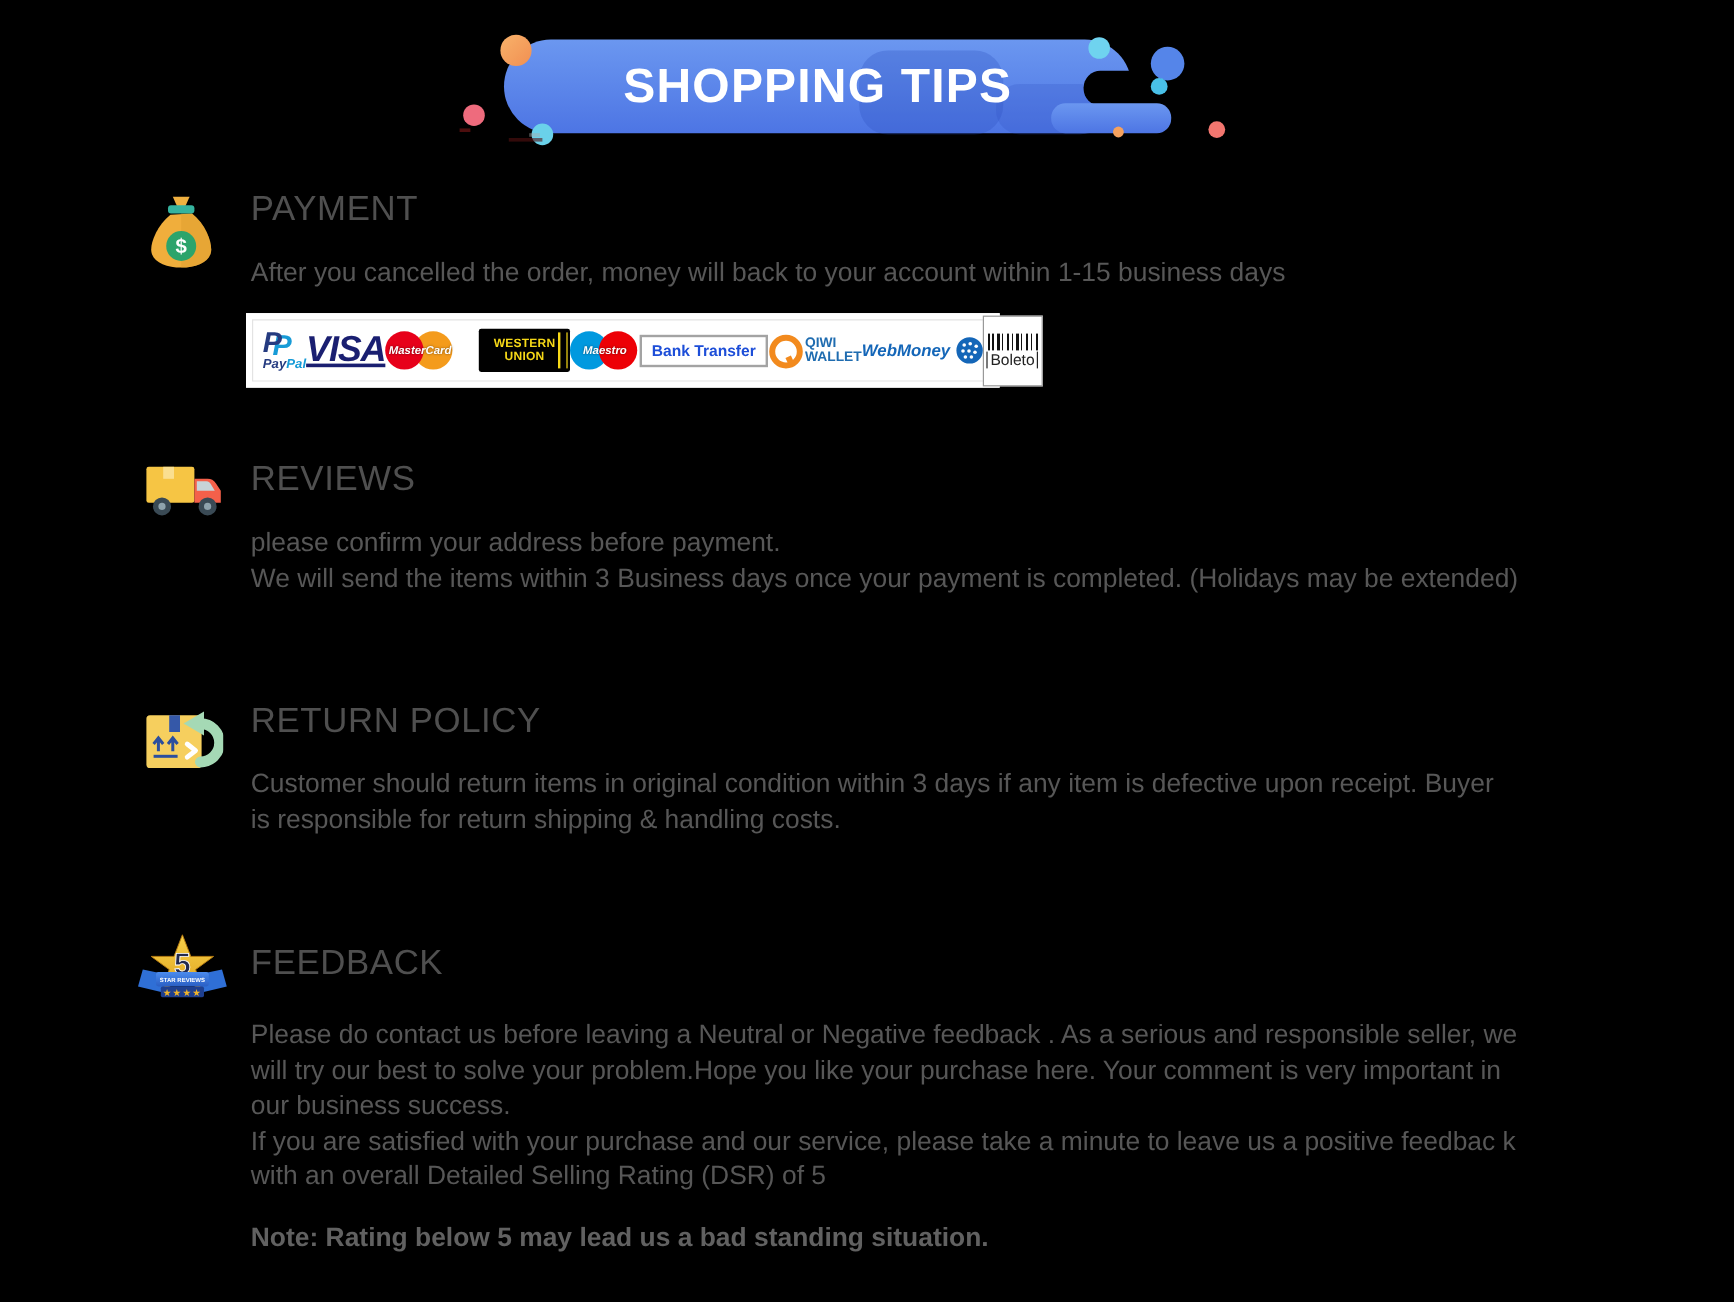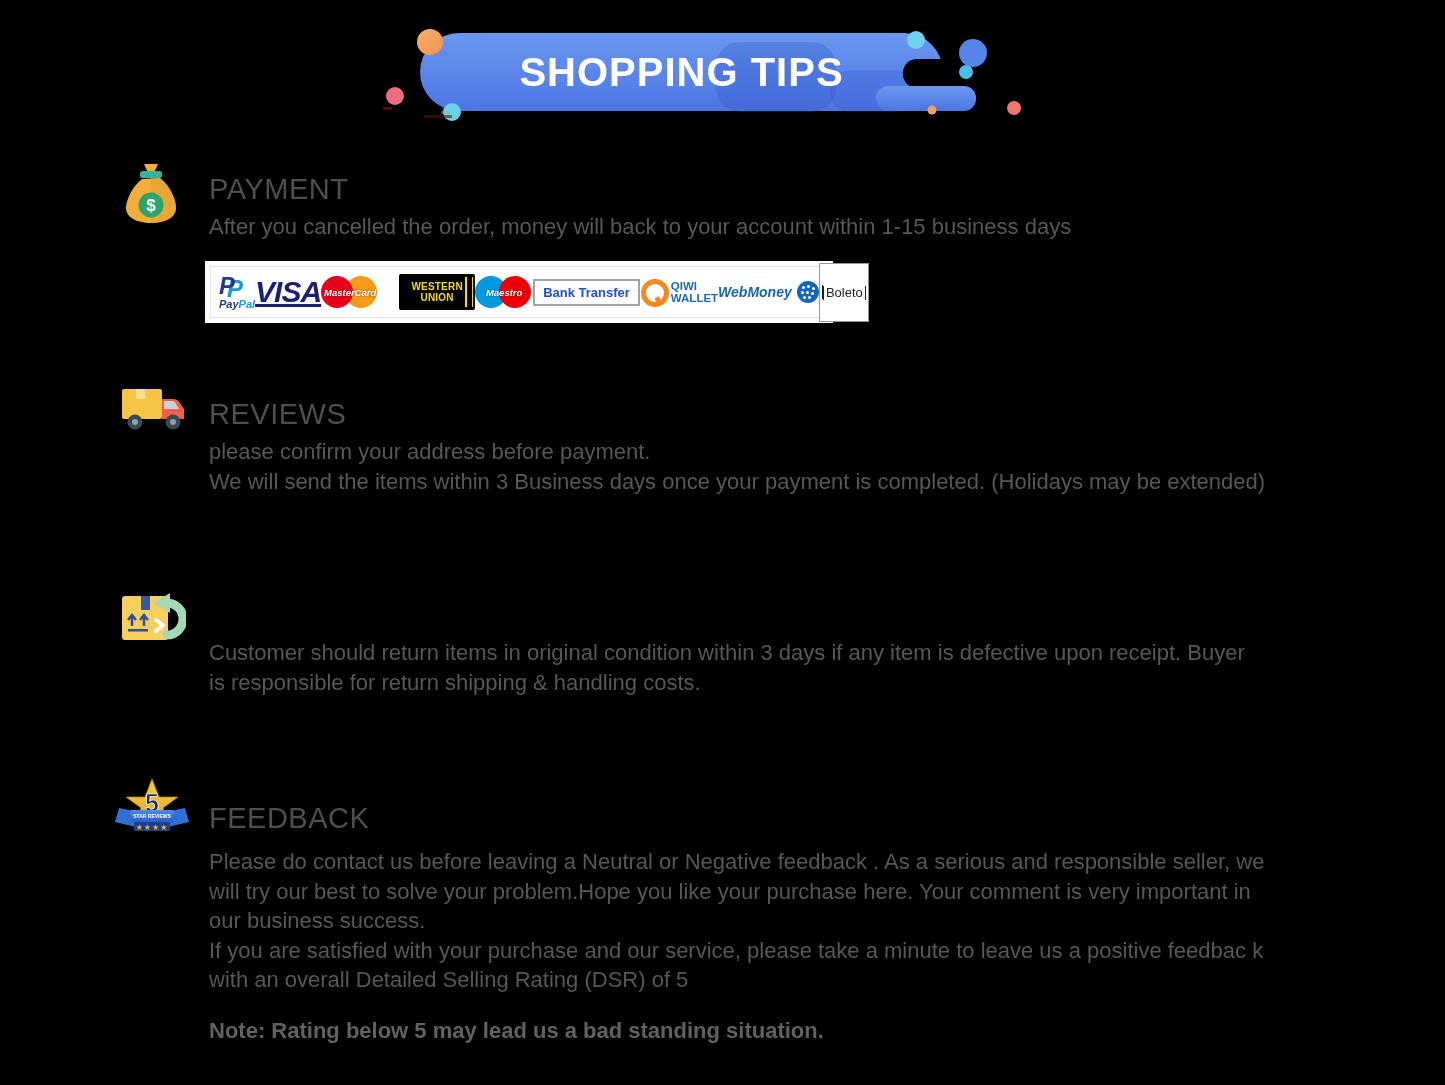--- a/index.html
+++ b/index.html
@@ -5,21 +5,21 @@
   html,body{margin:0;padding:0;background:#000;}
   #page{position:relative;width:1445px;height:1085px;background:#000;overflow:hidden;
         font-family:"Liberation Sans", sans-serif;}
   .abs{position:absolute;}
 
   
   #banner-title{left:420px;top:50px;width:523px;text-align:center;
     font-size:40px;font-weight:bold;color:#fff;letter-spacing:1px;}
 
   
-  .sec-heading{left:209px;font-size:29px;font-weight:400;color:#4f4f4f;letter-spacing:.5px;margin-top:15px;}
+  .sec-heading{left:209px;font-size:29px;font-weight:400;color:#4f4f4f;letter-spacing:.5px;}
   .sec-body{left:209px;width:1160px;font-size:22px;line-height:29.5px;color:#575757;
     white-space:pre-line;}
   .sec-note{left:209px;width:1160px;font-size:22px;font-weight:bold;color:#616161;}
 
   
   #pay-strip{left:205px;top:261px;width:628px;height:62px;background:#fff;
     box-shadow:inset 0 0 0 5px #fff, inset 0 0 0 6px #e3e3e3;
     display:flex;align-items:center;justify-content:space-between;padding:0 14px;box-sizing:border-box;}
   .pm{display:flex;align-items:center;justify-content:center;flex:none;}
   
@@ -56,21 +56,21 @@
     border:5px solid #f28a1e;}
   .q-tail{position:absolute;left:16px;top:20px;width:5px;height:8px;background:#f28a1e;
     border-radius:0 0 5px 5px;transform:rotate(-25deg);}
   .q-text{font-size:11.5px;font-weight:bold;color:#1f6cb0;line-height:12px;}
   
   .wm-text{font-size:14px;font-weight:bold;font-style:italic;color:#1466b8;margin-right:5px;}
   .wm-globe{position:relative;width:22px;height:22px;border-radius:50%;background:#1466b8;overflow:hidden;}
   .wm-globe i{position:absolute;width:3px;height:3px;border-radius:50%;background:#fff;display:block;}
   
   .boleto{width:50px;height:59px;border:1px solid #999;background:#fff;
-    display:flex;flex-direction:row;align-items:center;justify-content:center;padding:1px 2px;box-sizing:border-box;}
+    display:flex;flex-direction:column;align-items:center;justify-content:center;padding:1px 2px;box-sizing:border-box;}
   .bc{width:42px;height:14px;
     background:repeating-linear-gradient(90deg,#111 0 2px,#fff 2px 4px,#111 4px 5px,#fff 5px 8px);}
   .bo-text{font-size:13px;color:#222;line-height:14px;border-left:1.5px solid #222;
     border-right:1.5px solid #222;padding:0 2px;margin-top:1px;}
 </style>
 </head>
 <body>
 
 <div id="page">
 
@@ -192,20 +192,21 @@
   <svg class="abs" style="left:120px;top:584px" width="66" height="60">
     <rect x="2" y="12" width="46" height="44" rx="3" fill="#f6cf5e"></rect>
     <rect x="21" y="12" width="9" height="14" fill="#3558a8"></rect>
     <path d="M12 42 V33 M8 36 L12 31 L16 36" stroke="#2c4f9e" stroke-width="2.5" fill="none"></path>
     <path d="M24 42 V33 M20 36 L24 31 L28 36" stroke="#2c4f9e" stroke-width="2.5" fill="none"></path>
     <rect x="8" y="45" width="20" height="2.5" fill="#2c4f9e"></rect>
     <path d="M36 36 l7 5.5 l-7 5.5" stroke="#ffffff" stroke-width="4" fill="none" stroke-linecap="round" stroke-linejoin="round"></path>
     <path d="M47 19 a 15 15 0 1 1 0 32" stroke="#a5d9b5" stroke-width="9" fill="none" stroke-linecap="round"></path>
     <polygon points="33,19 50,9 50,29" fill="#a5d9b5"></polygon>
   </svg>
+  <div class="abs sec-heading" style="top:585px">RETURN POLICY</div>
   <div class="abs sec-body" style="top:638px">Customer should return items in original condition within 3 days if any item is defective upon receipt. Buyer
 is responsible for return shipping &amp; handling costs.</div>
 
   <svg class="abs" style="left:113px;top:777px" width="78" height="60">
     <defs>
       <linearGradient id="gold" x1="0" y1="0" x2="0" y2="1">
         <stop offset="0" stop-color="#f8d24a"></stop>
           <stop offset="1" stop-color="#dfa31f"></stop>
       </linearGradient>
       <linearGradient id="rib" x1="0" y1="0" x2="0" y2="1">

